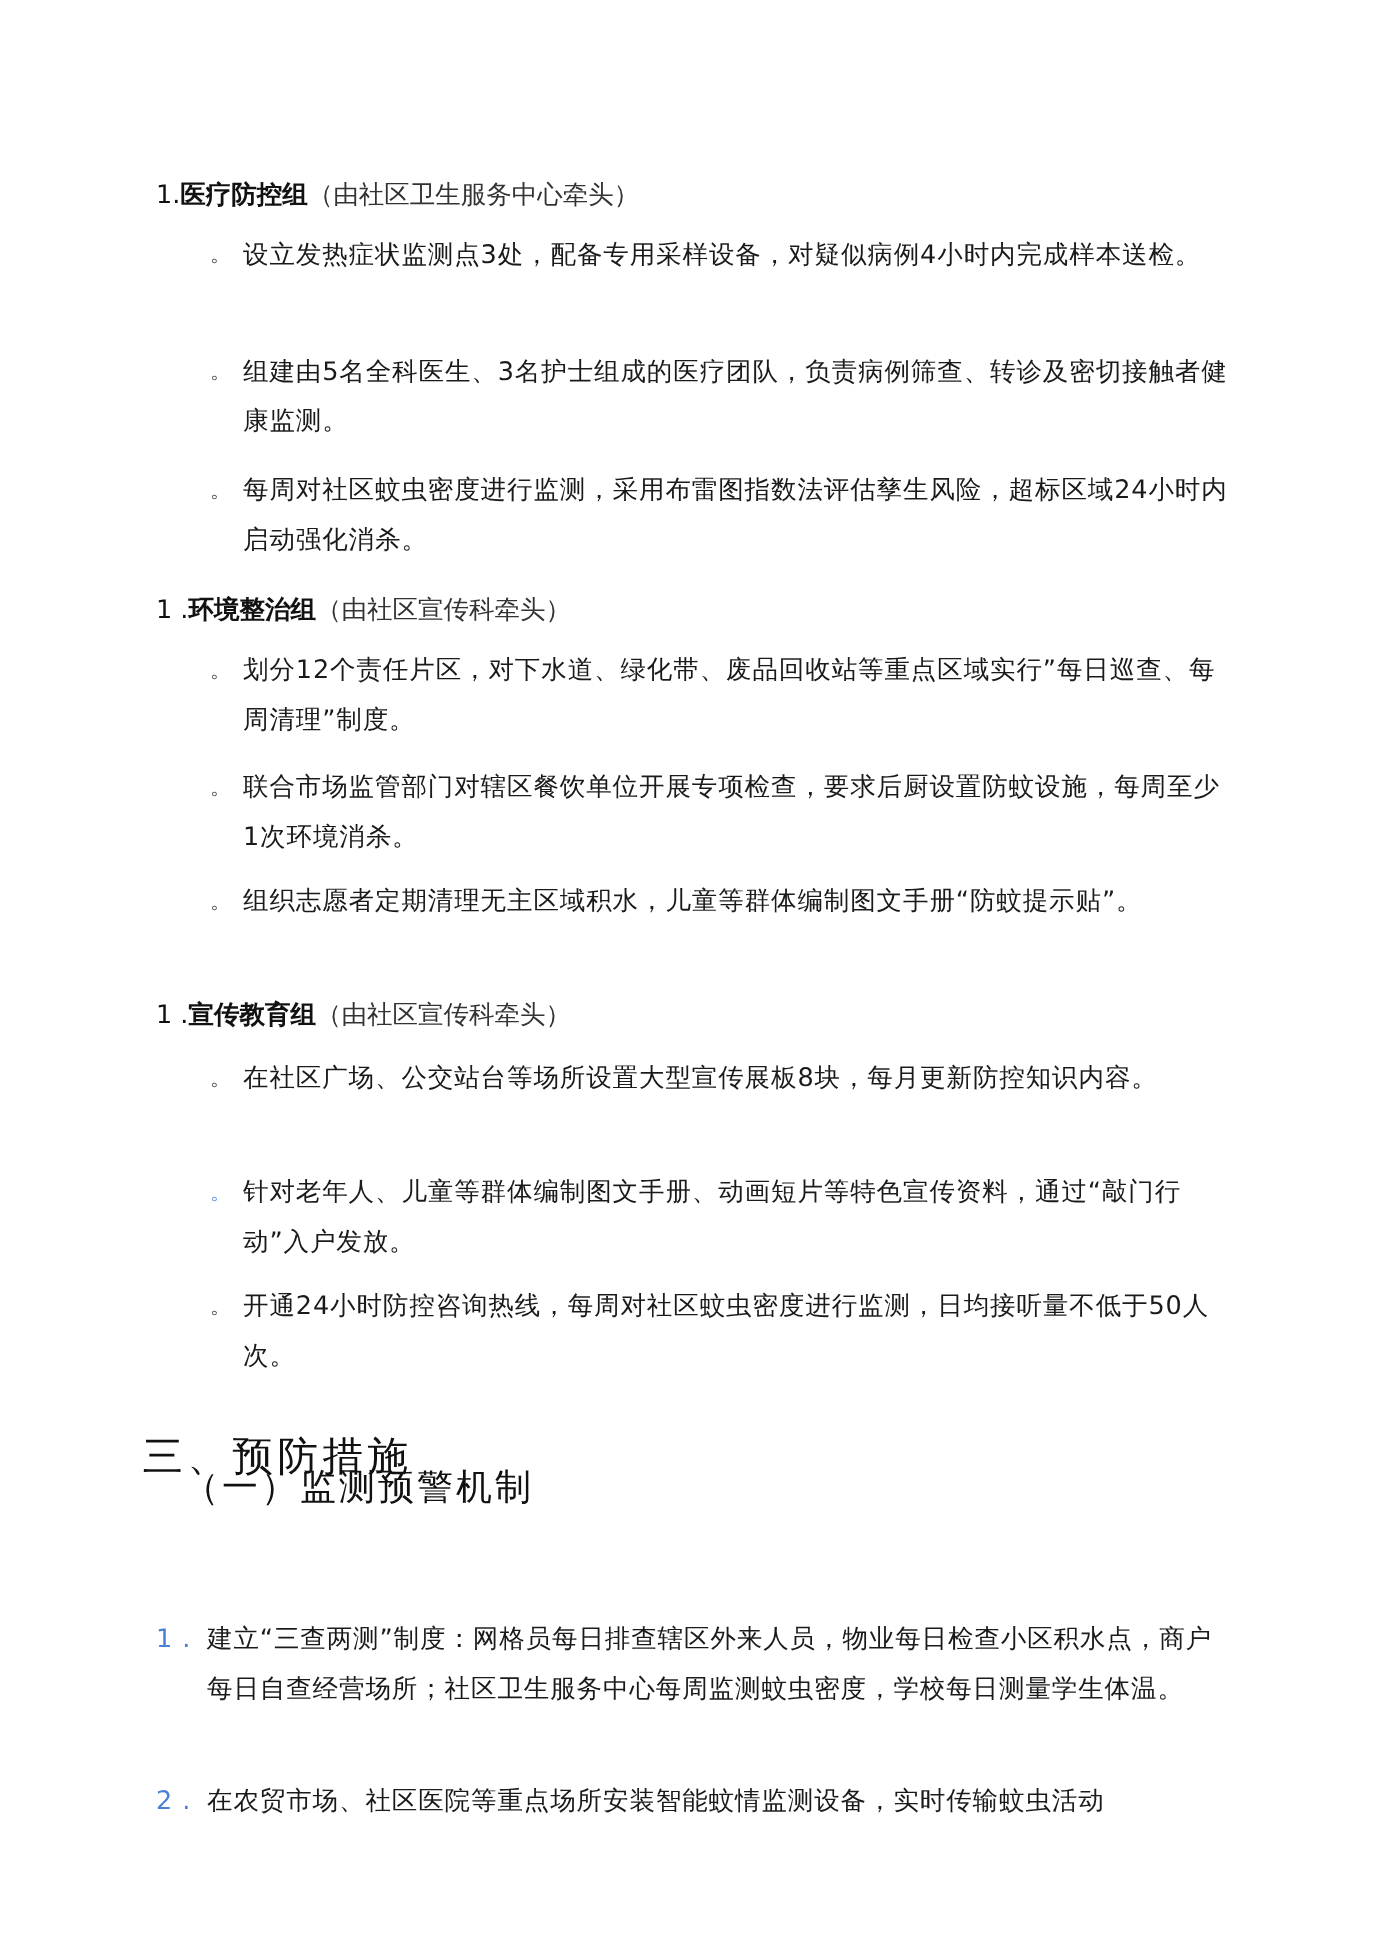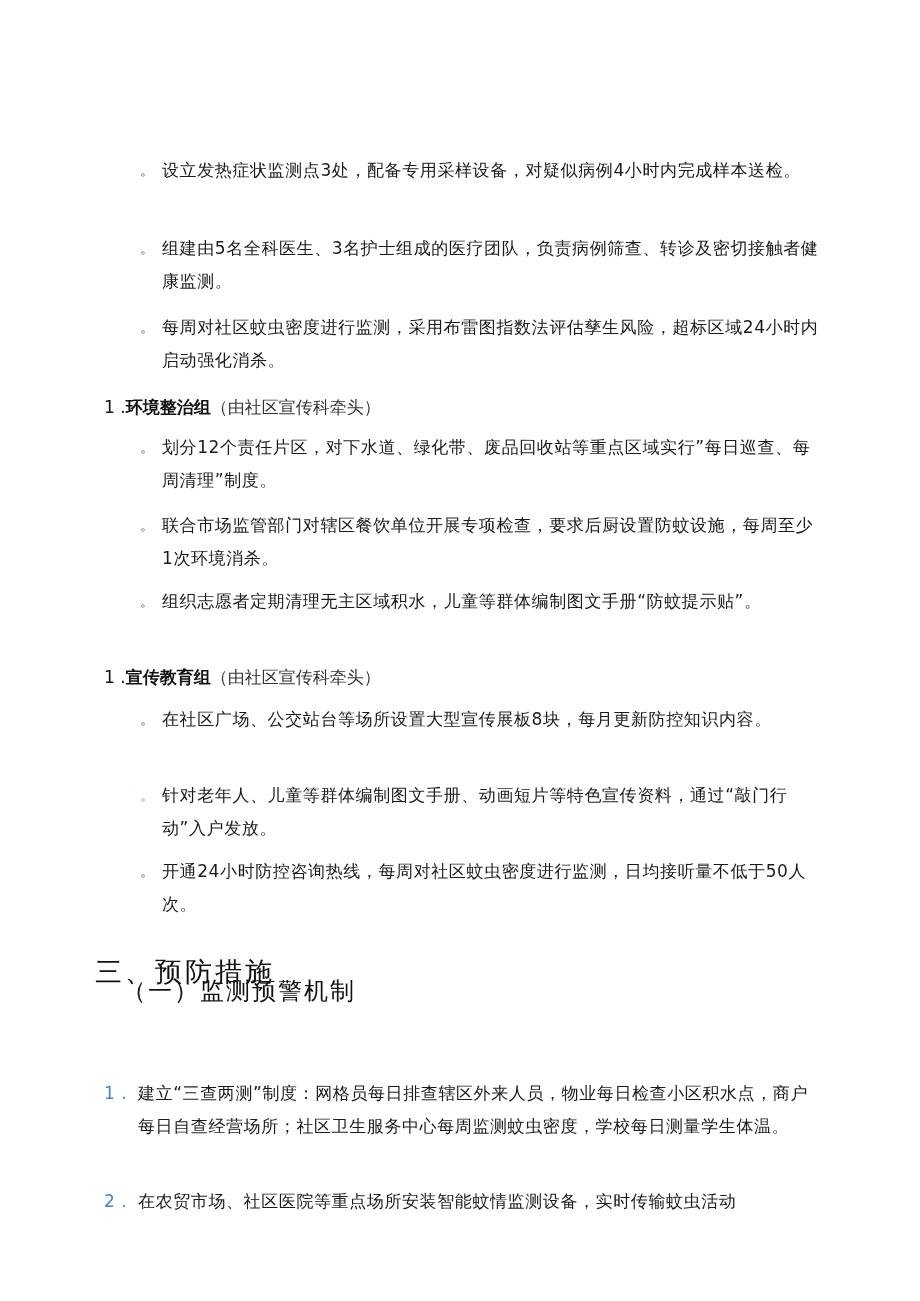--- a/index.html
+++ b/index.html
@@ -42,20 +42,23 @@
       font-size: 17px; line-height: 33px; letter-spacing: 0.6px; color: #1a1a1a;
     }
     .num-item .n { position: absolute; left: 0; top: 0; color: #4a7fd6; }
     .num-item .text { display: block; padding-left: 34px; }
   </style>
 </head>
 <body>
 
 <div class="page">
 
+  <div class="group-heading" style="top:118px;">
+    <span class="num">1.</span><span class="title">医疗防控组</span><span class="lead">（由社区卫生服务中心牵头）</span>
+  </div>
   <div class="bullet-item" style="top:154px;">
     <span class="mark">。</span>
     <span class="text">设立发热症状监测点3处，配备专用采样设备，对疑似病例4小时内完成样本送检。</span>
   </div>
   <div class="bullet-item" style="top:232px;">
     <span class="mark">。</span>
     <span class="text">组建由5名全科医生、3名护士组成的医疗团队，负责病例筛查、转诊及密切接触者健康监测。</span>
   </div>
   <div class="bullet-item" style="top:311px;">
     <span class="mark">。</span>

